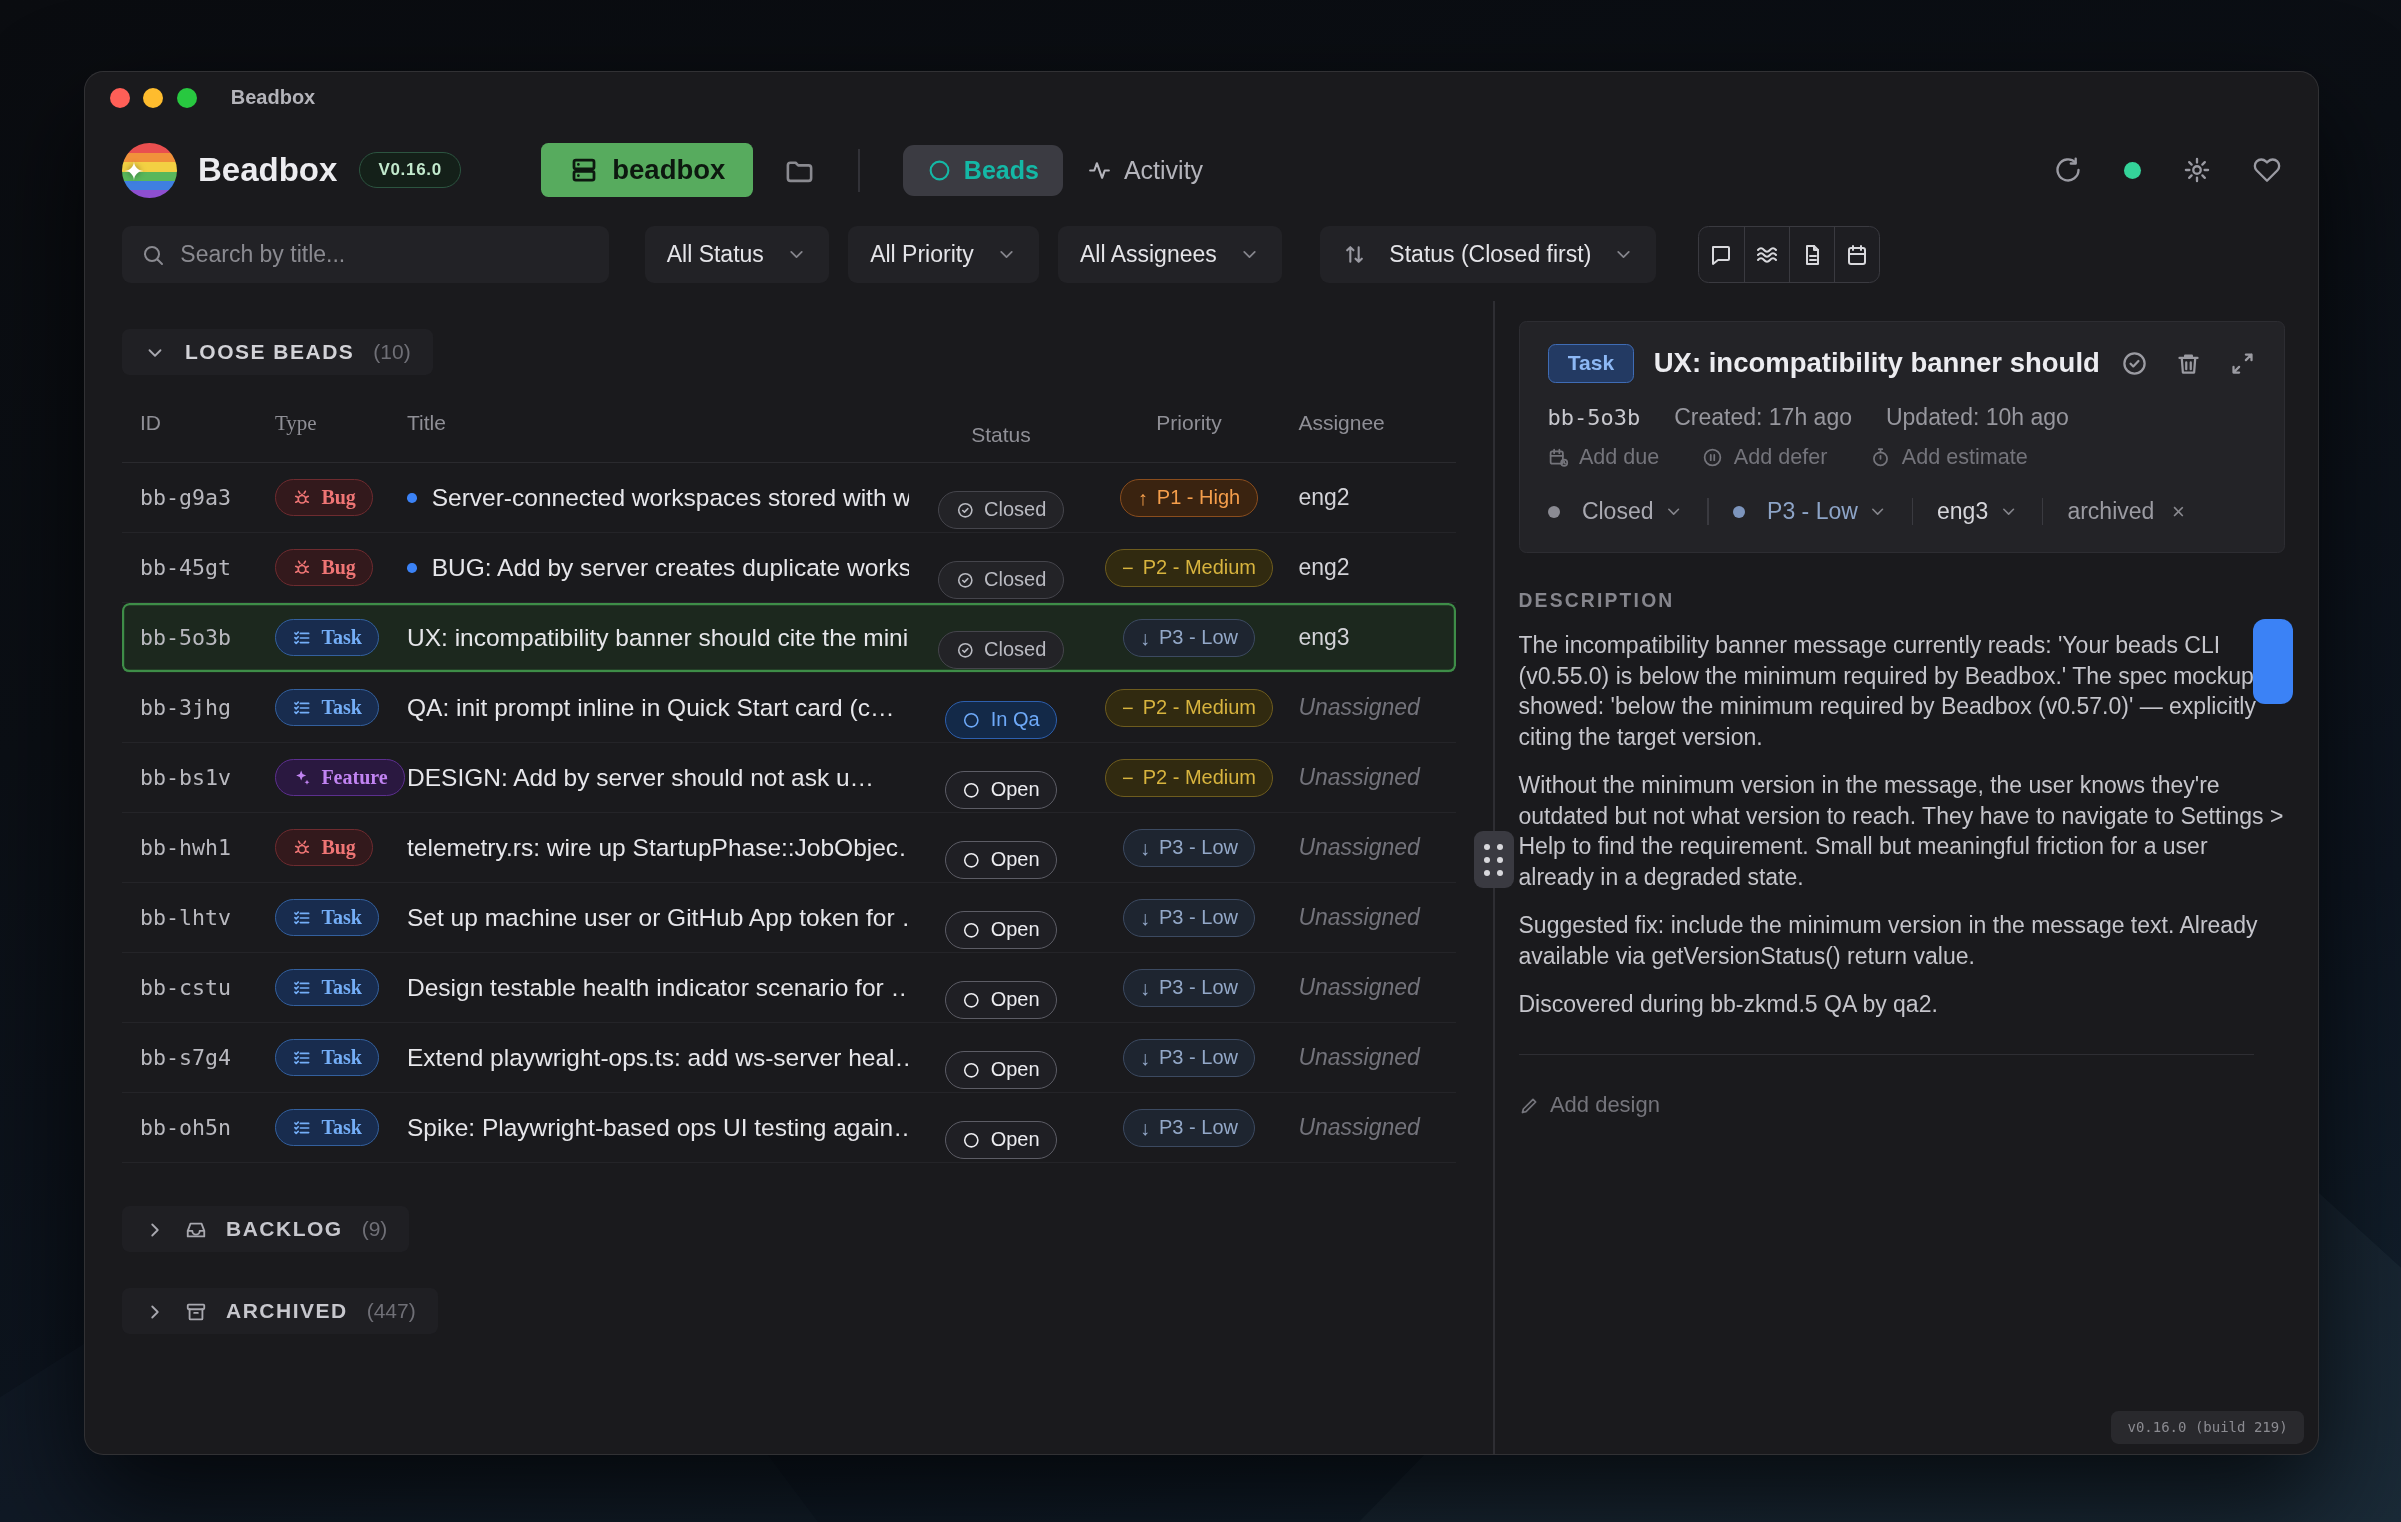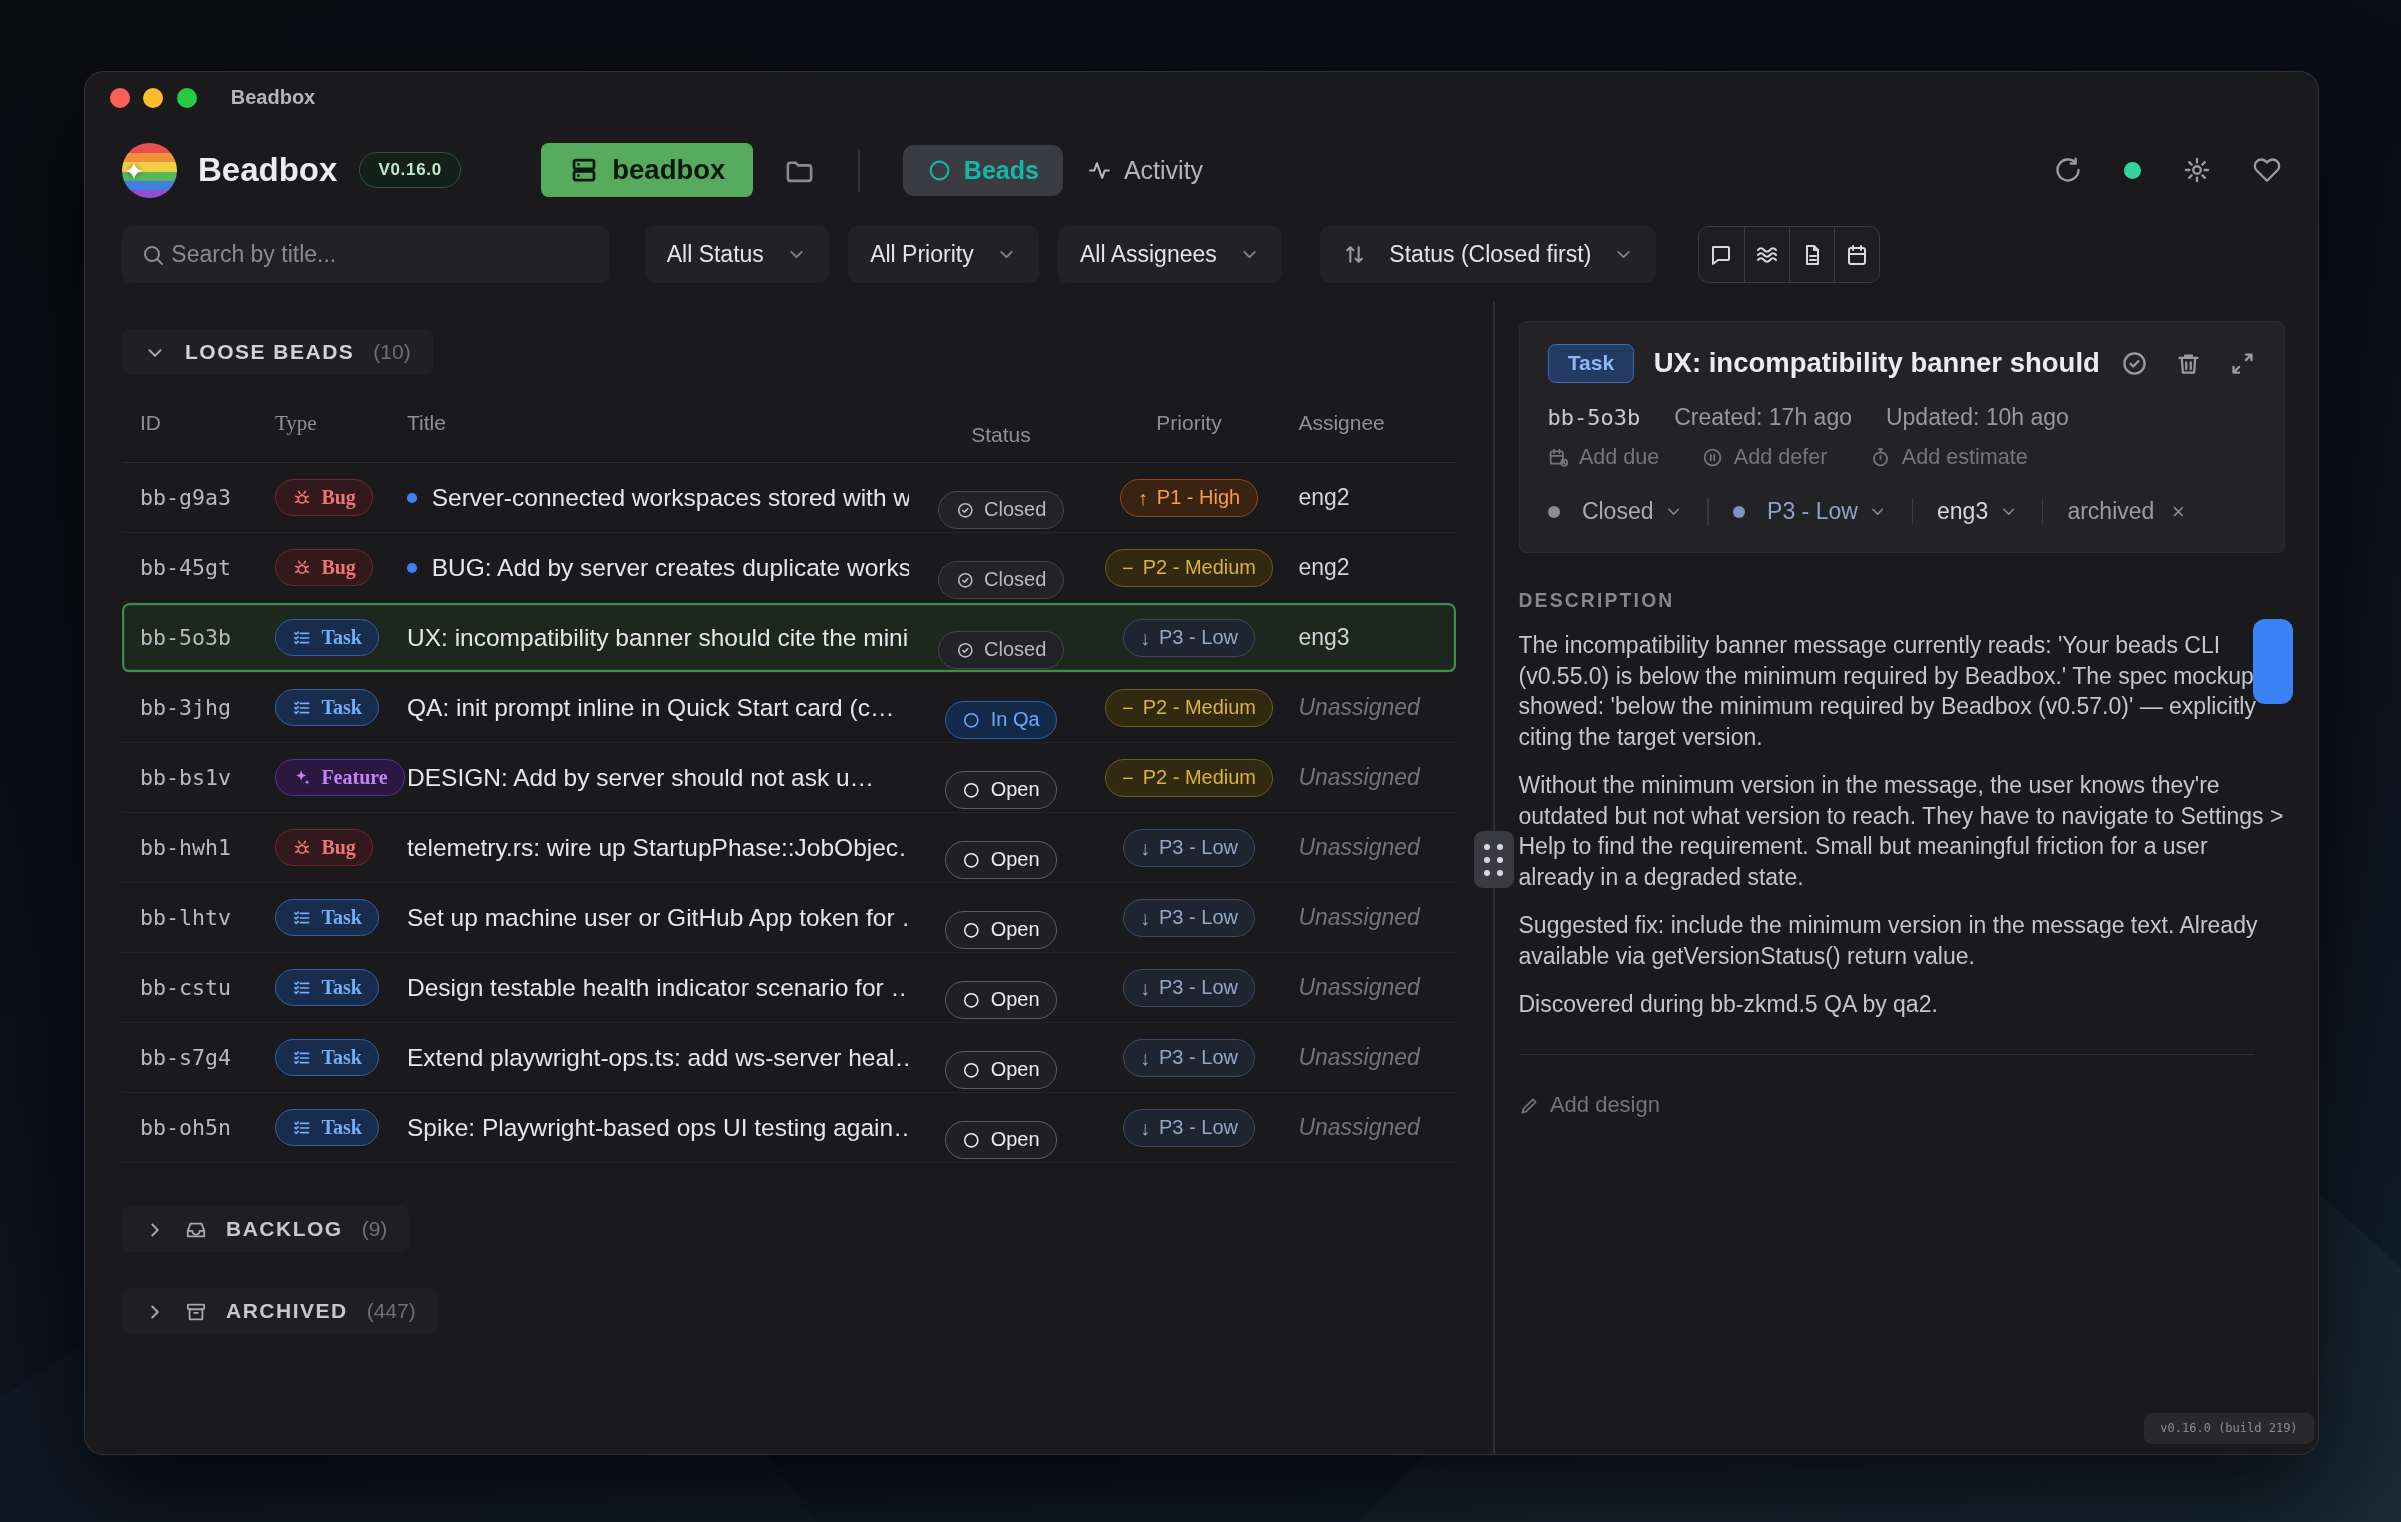--- a/index.html
+++ b/index.html
@@ -41,21 +41,21 @@
   .tab { display:flex; align-items:center; gap:12px; font-size:25px; color:#b4b4bb; padding:11px 24px; border-radius:11px; }
   .tab svg { width:25px; height:25px; }
   .tab.active { background:#3b3b42; color:#14b8a6; font-weight:600; }
   .hdr-right { margin-left:auto; display:flex; align-items:center; gap:42px; color:#9a9aa2; }
   .hdr-right svg { width:28px; height:28px; }
   .statusdot { width:17px; height:17px; border-radius:50%; }
 
   
   .toolbar { display:flex; align-items:center; padding:4.5px 37px 0; gap:19.3px; height:71px; flex:none; }
   .search { width:487px; height:57px; background:#222226; border-radius:9px; display:flex; align-items:center;
-    padding:0 19.3px; gap:6px; color:#8a8a90; }
+    padding:0 19.3px; gap:15px; color:#8a8a90; }
   .search svg { width:24px; height:24px; flex:none; }
   .search input { background:transparent; border:none; outline:none; color:#d8d8dc; font-size:23px; width:100%;
     font-family:"Liberation Sans",sans-serif; }
   .search input::placeholder { color:#8a8a90; }
   .dd { height:57px; background:#222226; border-radius:9px; display:flex; align-items:center; padding:0 22px;
     gap:22px; color:#e4e4e8; font-size:23px; }
   .dd .chev, .sort .chev { color:#85858c; } .chev svg { width:21px; height:21px; }
   .dd.first { margin-left:16.4px; }
   .sort { height:57px; background:#222226; border-radius:9px; display:flex; align-items:center; padding:0 22px;
     gap:22px; color:#e4e4e8; font-size:23px; margin-left:19.3px; }
@@ -140,22 +140,22 @@
   .d-item { display:flex; align-items:center; gap:10.4px; }
   .d-low { color:#8da4c7; } .d-eng { color:#d6d6db; } .d-tag { color:#9b9ba2; }
   .d-x { color:#8a8a90; font-size:22px; margin-left:7.4px; }
 
   .desc-label { margin-top:37px; font-size:19.3px; letter-spacing:2.2px; color:#86868d; font-weight:600; }
   .desc p { font-size:23px; line-height:30.5px; color:#c5c5cb; margin-top:18px; }
   .thumb { position:absolute; right:25px; top:318px; width:40px; height:85px; background:#3b82f6; border-radius:12px; }
   .d-divider { height:1.5px; background:#2e2e33; margin-top:34px; width:96%; }
   .d-adddesign { margin-top:37px; font-size:22px; }
 
-  .verbadge { position:absolute; right:4px; bottom:10.4px; background:#29292d; border-radius:7.4px; padding:8.2px 16.4px;
-    font-family:"DejaVu Sans Mono",monospace; font-size:12px; color:#8b8b91; }
+  .verbadge { position:absolute; right:14px; bottom:10.4px; background:#29292d; border-radius:7.4px; padding:8.2px 16.4px;
+    font-family:"DejaVu Sans Mono",monospace; font-size:14px; color:#8b8b91; }
 </style>
 </head>
 <body>
 
 <div class="screen">
   <div class="mtn mtn1"></div>
   <div class="mtn mtn2"></div>
 
   <div class="window">
 

